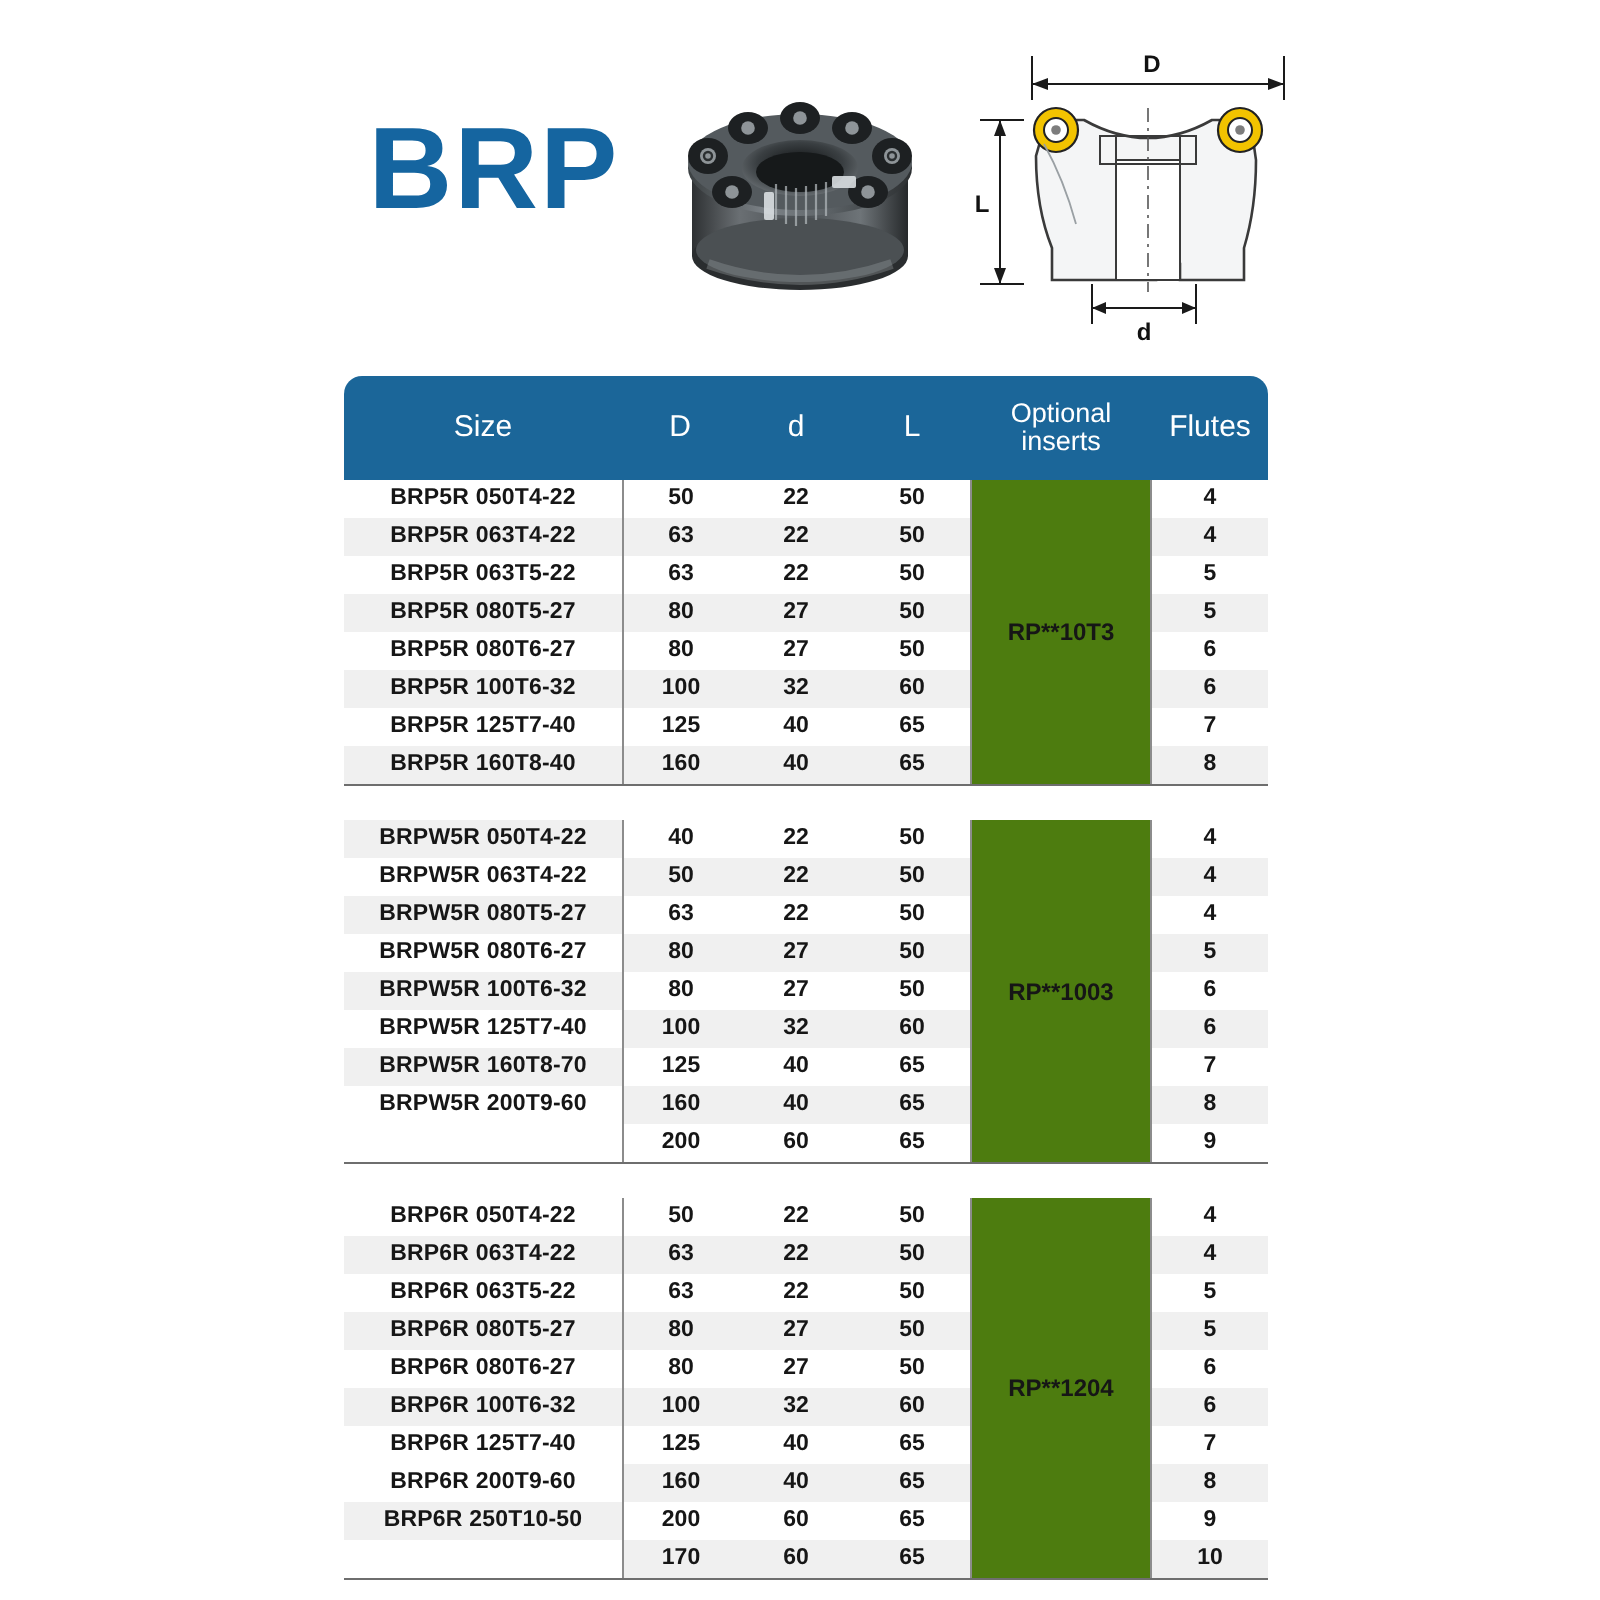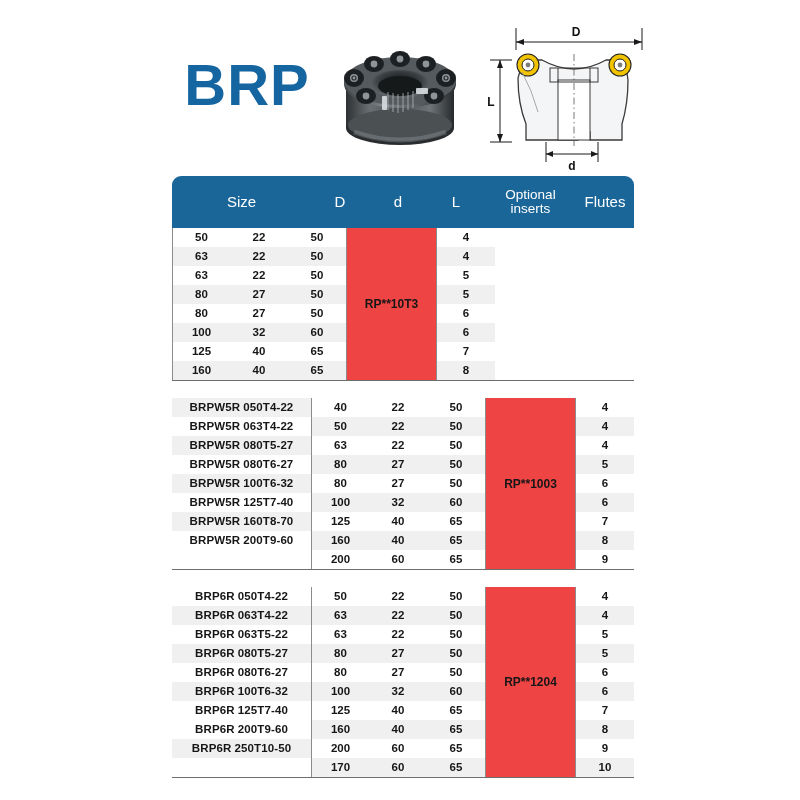--- a/index.html
+++ b/index.html
@@ -31,20 +31,21 @@
 
   
   .tablewrap { position:absolute; left:172px; top:176px; width:462px; }
 
   .thead {
     display:flex; align-items:center;
     height:52px;
     background:#1b6699;
     border-radius:9px 9px 0 0;
     color:#ffffff;
+    margin-top:12px;
   }
   .thead .th { font-size:15px; font-weight:400; text-align:center; line-height:1.05; }
   .thead .th.two { font-size:13.5px; }
 
   .col-size   { width:139px; }
   .col-d      { width:58px; }
   .col-dd     { width:58px; }
   .col-l      { width:58px; }
   .col-ins    { width:91px; }
   .col-flutes { width:58px; }
@@ -65,21 +66,21 @@
   .cell.size { font-size:11.5px; letter-spacing:0.1px; }
 
   .zebra-0 { background:#ffffff; }
   .zebra-1 { background:#f0f0f0; }
 
   
   .sep-l { border-left:1px solid #8c8c8c; }
 
   .insert-cell {
     display:flex; align-items:center; justify-content:center;
-    background:#ef4444;
+    background:#4d7c0f;
     font-size:12px; font-weight:700; color:#161616;
     border-left:1px solid #8c8c8c;
     border-right:1px solid #8c8c8c;
   }
 
   .blockgap { height:17px; background:#ffffff; }
 </style>
 </head>
 <body>
 
@@ -236,20 +237,30 @@
       <div class="th two col-ins">
         <div>Optional</div>
         <div>inserts</div>
       </div>
       <div class="th col-flutes">Flutes</div>
     </div>
 
     <div id="table-body">
         <div class="block first">
           <div class="grid">
+            <div class="colstack col-size">
+              <div class="cell size zebra-0">BRP5R 050T4-22</div>
+              <div class="cell size zebra-1">BRP5R 063T4-22</div>
+              <div class="cell size zebra-0">BRP5R 063T5-22</div>
+              <div class="cell size zebra-1">BRP5R 080T5-27</div>
+              <div class="cell size zebra-0">BRP5R 080T6-27</div>
+              <div class="cell size zebra-1">BRP5R 100T6-32</div>
+              <div class="cell size zebra-0">BRP5R 125T7-40</div>
+              <div class="cell size zebra-1">BRP5R 160T8-40</div>
+            </div>
             <div class="colstack col-d sep-l">
               <div class="cell  zebra-0">50</div>
               <div class="cell  zebra-1">63</div>
               <div class="cell  zebra-0">63</div>
               <div class="cell  zebra-1">80</div>
               <div class="cell  zebra-0">80</div>
               <div class="cell  zebra-1">100</div>
               <div class="cell  zebra-0">125</div>
               <div class="cell  zebra-1">160</div>
             </div>

